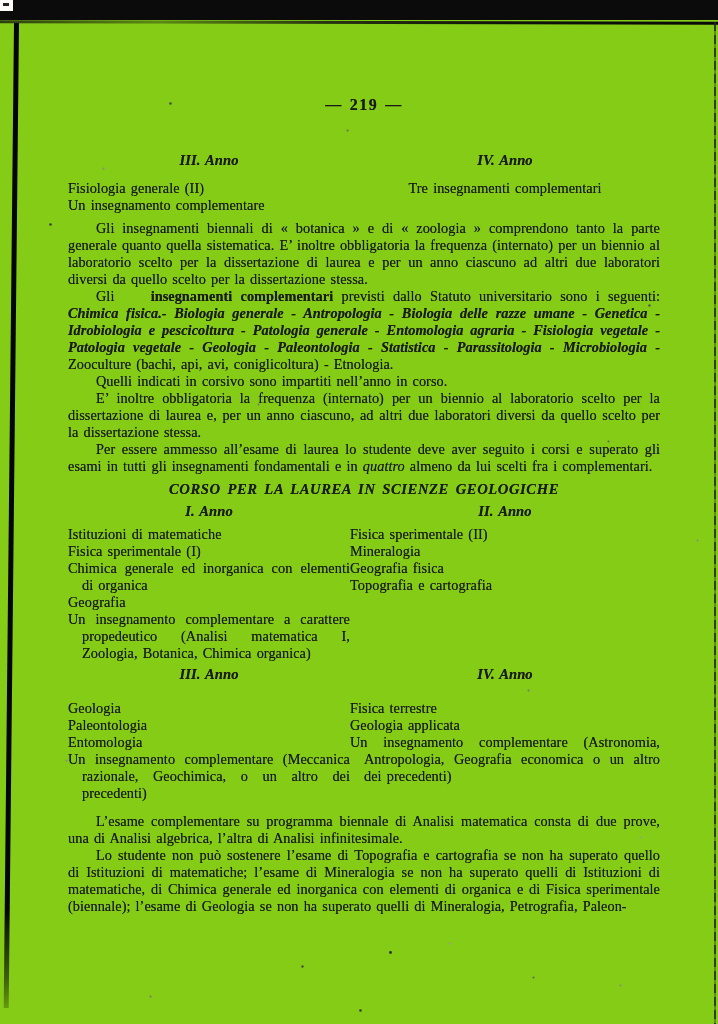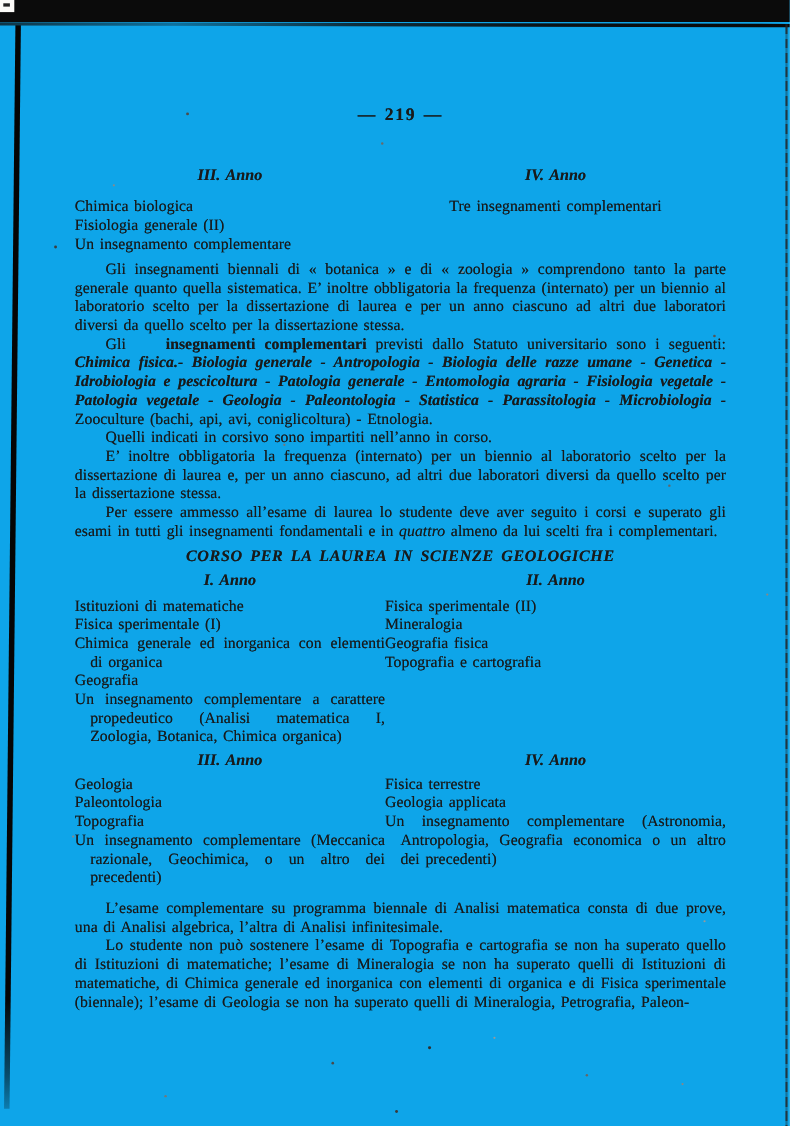--- a/index.html
+++ b/index.html
@@ -2,21 +2,21 @@
 <html><head>
 <meta charset="utf-8">
 <style>
   html,body{margin:0;padding:0;}
   body{
     width:718px;height:1024px;position:relative;overflow:hidden;
     background:#e9e7e2;
     font-family:"Liberation Serif", serif;
   }
   .page{
-    position:absolute;inset:0;background:#0ea5e9;color:#1a1a1a;overflow:hidden;
+    position:absolute;inset:0;background:#84cc16;color:#1a1a1a;overflow:hidden;
     text-shadow:0 0 .3px rgba(10,10,10,.65);
   }
   
   .top-band{position:absolute;top:0;left:0;right:0;height:20px;background:#0b0b0b;}
   .top-band::after{
     content:"";position:absolute;left:0;right:0;top:21px;height:3px;
     background:linear-gradient(90deg,rgba(15,15,15,.75) 0%,rgba(15,15,15,.35) 22%,rgba(15,15,15,.8) 45%,rgba(10,10,10,.95) 70%,#090909 100%);
     transform:rotate(.12deg);
   }
   .corner-notch{position:absolute;top:0;left:0;width:13px;height:11px;background:#fcfbf8;}
@@ -58,21 +58,21 @@
   .b{font-weight:700;margin-left:28px;}
   .it{font-style:italic;font-weight:700;}
   .it-light{font-style:italic;}
   .sec-title{margin-top:6px;text-align:center;font-style:italic;font-weight:700;font-size:14.6px;letter-spacing:.6px;word-spacing:2.5px;}
   .head-row2{margin-top:5px;}
   .head-row2 .col-l,.head-row2 .col-r{text-align:center;}
   .course-lists{margin-top:6px;}
   .course{padding-left:14px;text-indent:-14px;text-align:justify;}
   .head-row3{margin-top:4px;}
   .head-row3 .col-l,.head-row3 .col-r{text-align:center;}
-  .course-lists2{margin-top:5px;}
+  .course-lists2{margin-top:17px;}
   .p6{margin-top:11px;}
 </style>
 </head>
 <body>
 
 <div class="page">
 
   <div class="top-band"></div>
   <div class="corner-notch"></div>
   <div class="left-strip"></div>
@@ -83,21 +83,20 @@
 
     <div class="pagenum">— 219 —</div>
 
     <div class="cols head-row">
       <div class="col-l"><span class="hd">III. Anno</span></div>
       <div class="col-r"><span class="hd">IV. Anno</span></div>
     </div>
 
     <div class="cols bio-lists">
       <div class="col-l">
-        <div class="course">Chimica biologica</div>
         <div class="course">Fisiologia generale (II)</div>
         <div class="course">Un insegnamento complementare</div>
       </div>
       <div class="col-r">
         <div>Tre insegnamenti complementari</div>
       </div>
     </div>
 
     <p class="p1">Gli insegnamenti biennali di « botanica » e di « zoologia » comprendono tanto la parte generale quanto quella sistematica. E’ inoltre obbligatoria la frequenza (internato) per un biennio al laboratorio scelto per la dissertazione di laurea e per un anno ciascuno ad altri due laboratori diversi da quello scelto per la dissertazione stessa.</p>
 
@@ -134,21 +133,21 @@
 
     <div class="cols head-row3">
       <div class="col-l"><span class="hd">III. Anno</span></div>
       <div class="col-r"><span class="hd">IV. Anno</span></div>
     </div>
 
     <div class="cols course-lists2">
       <div class="col-l">
         <div class="course">Geologia</div>
         <div class="course">Paleontologia</div>
-        <div class="course">Topografia</div>
+        <div class="course">Entomologia</div>
         <div class="course">Un insegnamento complementare (Meccanica razionale, Geochimica, o un altro dei precedenti)</div>
       </div>
       <div class="col-r">
         <div class="course">Fisica terrestre</div>
         <div class="course">Geologia applicata</div>
         <div class="course">Un insegnamento complementare (Astronomia, Antropologia, Geografia economica o un altro dei precedenti)</div>
       </div>
     </div>
 
     <p class="p6">L’esame complementare su programma biennale di Analisi matematica consta di due prove, una di Analisi algebrica, l’altra di Analisi infinitesimale.</p>

